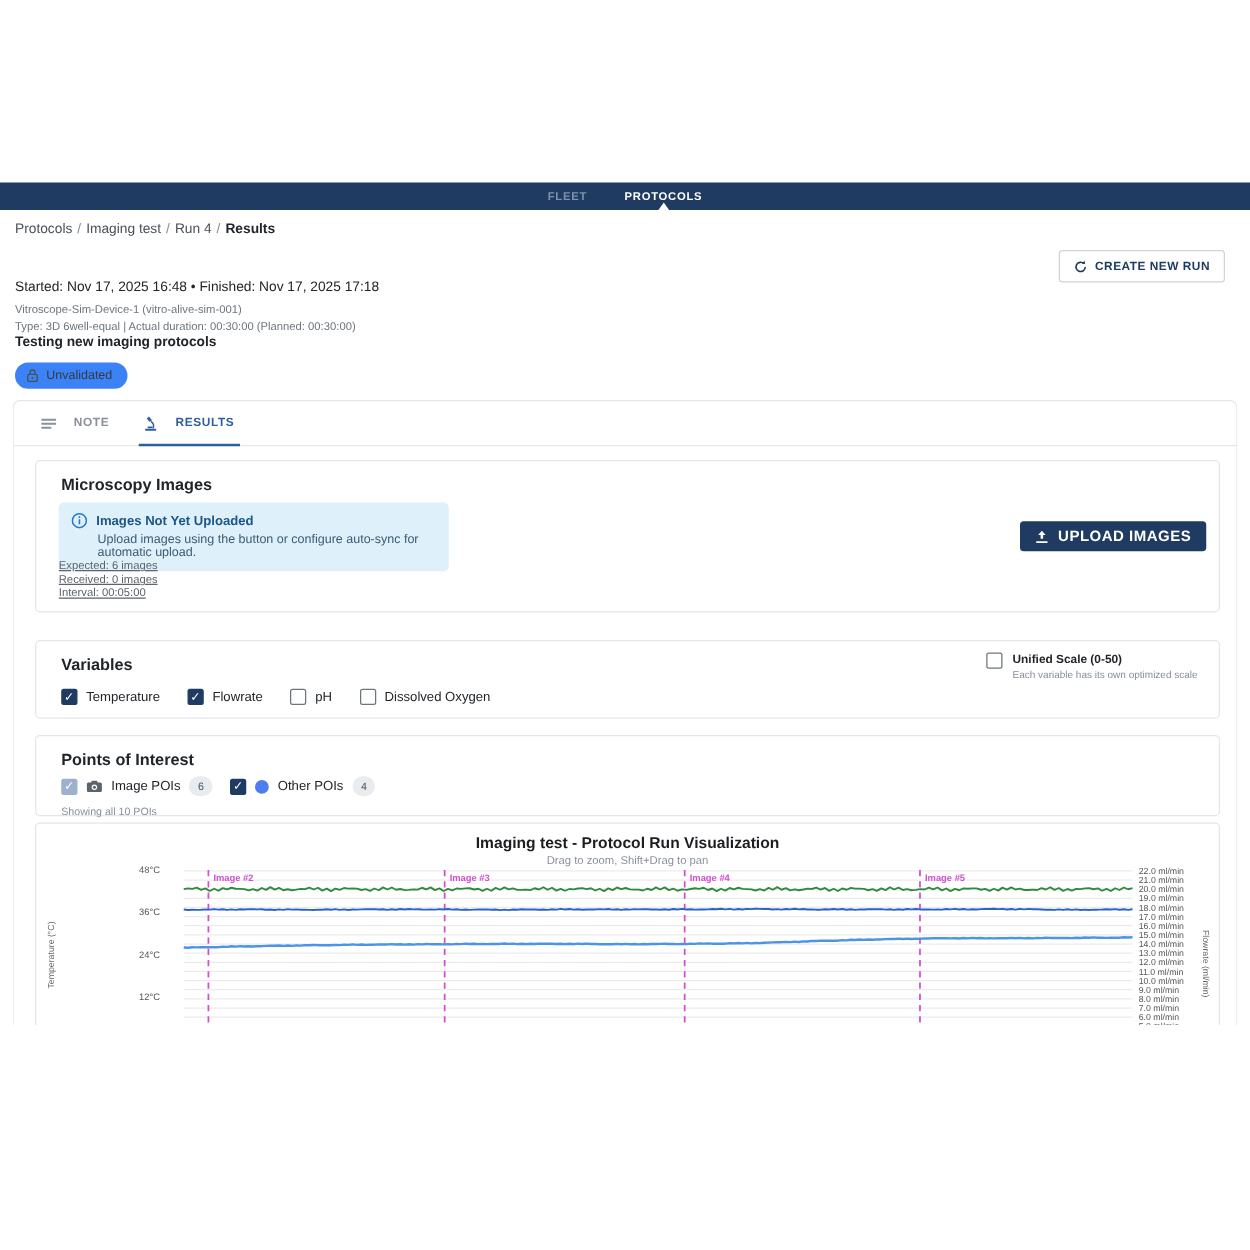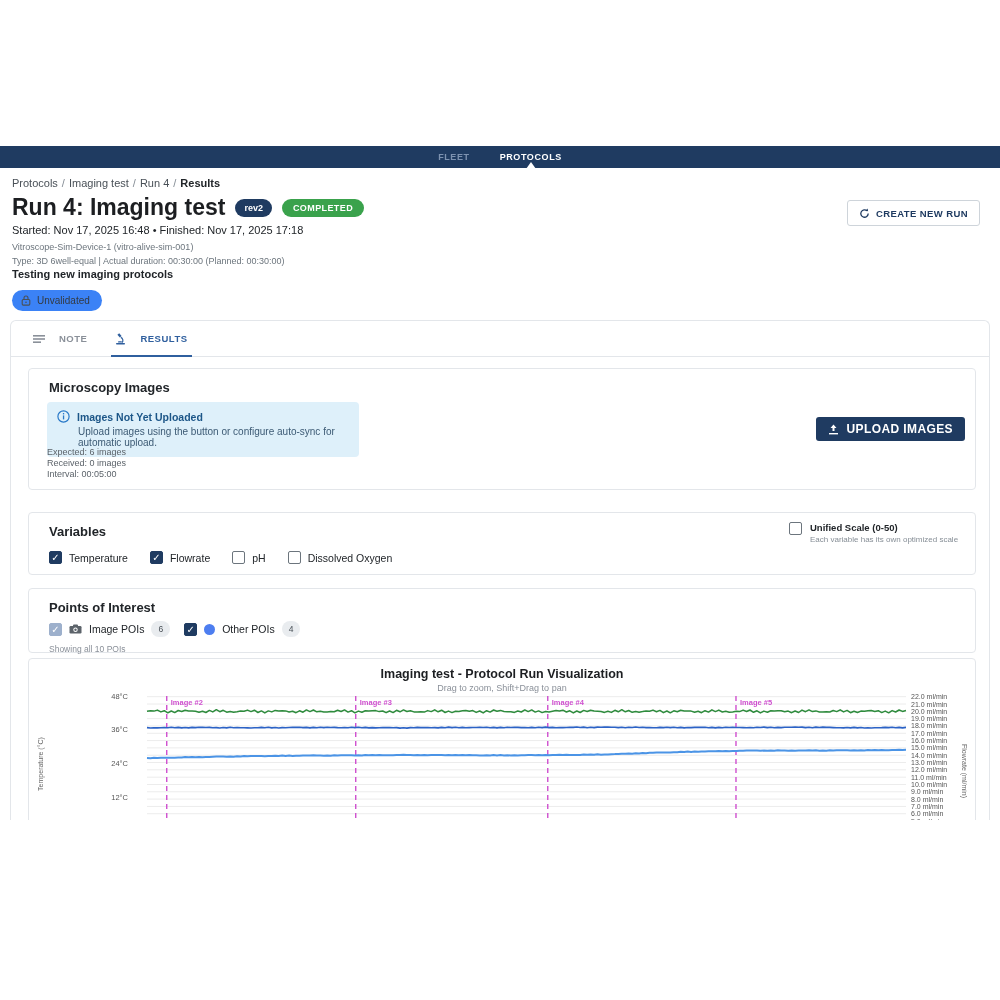--- a/index.html
+++ b/index.html
@@ -41,21 +41,21 @@
   .tab.active::after { content:""; position:absolute; left:-4px; right:-4px; bottom:0; height:2px; background:#2f5f9e; }
 
   .section-card { position:absolute; left:17px; width:948px; background:#fff; border:1px solid #e3e6ea; border-radius:4px; }
   .section-title { position:absolute; left:20px; top:11px; font-size:13px; font-weight:600; color:#212529; }
 
   
   .info-banner { position:absolute; left:18px; top:33px; width:312px; background:#def0fa; border-radius:4px; padding:8px 10px 9px 10px; }
   .info-banner .bt-row { display:flex; align-items:center; gap:7px; }
   .info-banner .bt { font-size:10.5px; font-weight:bold; color:#1c5688; }
   .info-banner .bs { margin-left:21px; margin-top:3px; font-size:10px; color:#3c5a74; }
-  .ms-stats { position:absolute; left:18px; top:78px; font-size:9px; color:#5c636a; line-height:11px; }
+  .ms-stats { position:absolute; left:18px; top:78px; font-size:9px; color:#5c636a; line-height:11px;text-decoration:underline; }
   .upload-btn { position:absolute; right:10px; top:48px; height:24px; display:flex; align-items:center; gap:7px; padding:0 12px; background:#1f3b61; border:none; border-radius:3px; color:#fff; font-size:12px; font-weight:bold; letter-spacing:.4px; cursor:pointer; }
 
   
   .cb { display:inline-flex; align-items:center; justify-content:center; width:13px; height:13px; border:1.5px solid #6c757d; border-radius:2px; background:#fff; font-size:10px; color:transparent; cursor:pointer; flex:none; }
   .cb.checked { background:#1f3b61; border-color:#1f3b61; color:#fff; }
   .cb.checked.muted { background:#9db0cc; border-color:#9db0cc; }
   .opt { display:flex; align-items:center; gap:7px; font-size:10.5px; color:#212529; cursor:pointer; }
   .vars-row { position:absolute; left:20px; top:38px; display:flex; align-items:center; gap:22px; }
   .unified { position:absolute; right:14px; top:9px; display:flex; gap:8px; width:172px; }
   .unified .ul { font-size:9.5px; font-weight:600; color:#212529; }
@@ -82,25 +82,20 @@
     <div class="nav-item active">
       <span>PROTOCOLS</span>
       <span class="nav-caret"></span>
     </div>
   </div>
 
   <div class="breadcrumb">
     <span class="crumb">Protocols</span><span class="sep">/</span><span class="crumb">Imaging test</span><span class="sep">/</span><span class="crumb">Run 4</span><span class="sep">/</span><span class="current">Results</span>
   </div>
 
-  <div class="title-row">
-    <span class="page-title">Run 4: Imaging test</span>
-    <span class="badge rev">rev2</span>
-    <span class="badge status">COMPLETED</span>
-  </div>
 
   <button class="create-btn">
     <span class="icon">
       <svg width="11" height="11" viewBox="0 0 11 11">
           <path d="M9.2 5.5a3.7 3.7 0 1 1-1.1-2.6" fill="none" stroke="#1f3b61" stroke-width="1.3"></path>
           <path d="M8.6 0.6 l.5 2.6 -2.6-.4 z" fill="#1f3b61"></path>
         </svg>
     </span>
     <span>CREATE NEW RUN</span>
   </button>

